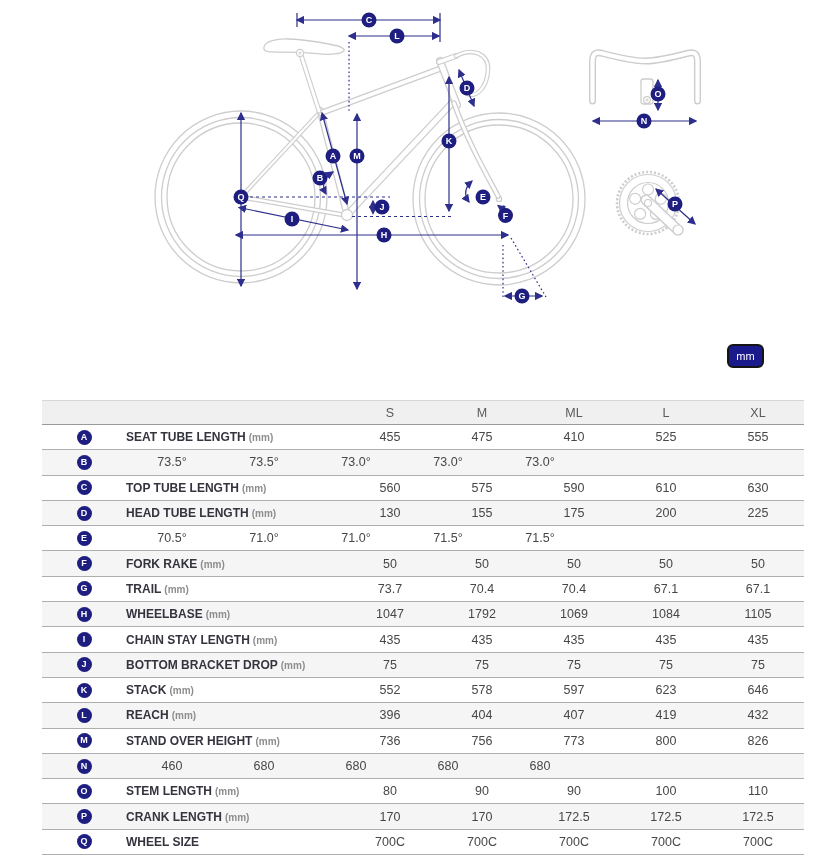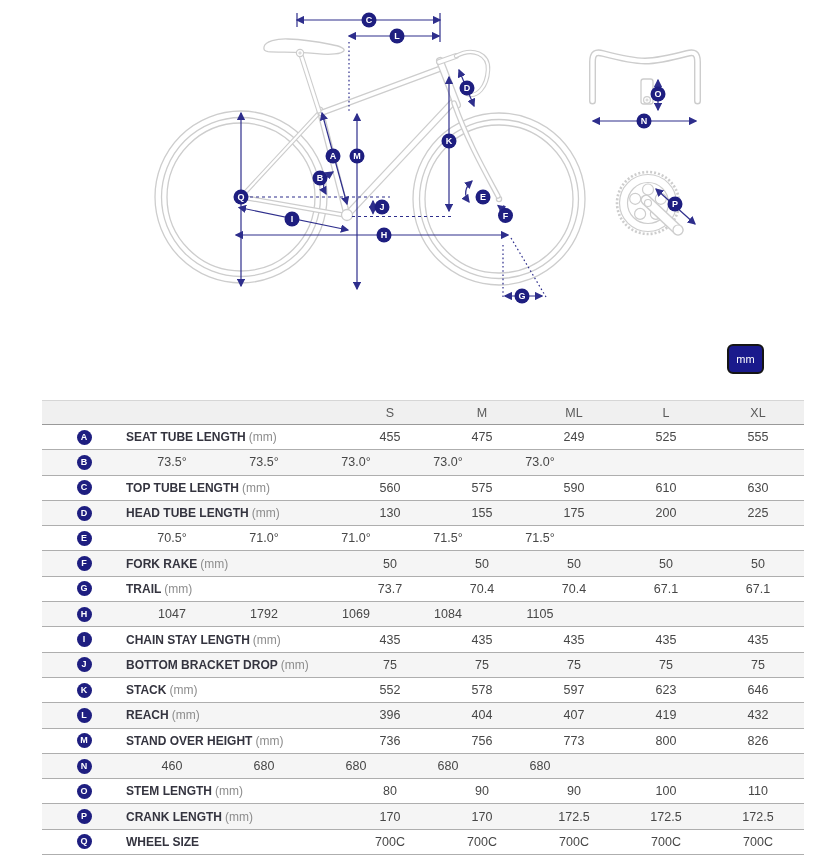--- a/index.html
+++ b/index.html
@@ -5,33 +5,33 @@
   html,body{margin:0;padding:0;background:#fff;}
   body{font-family:"Liberation Sans", sans-serif;}
   .stage{position:relative;width:825px;height:866px;background:#fff;overflow:hidden;}
 
   
   .diagram{position:absolute;left:0;top:0;}
   .tO{stroke:#cdcdcd;fill:none;stroke-linecap:round;}
   .tI{stroke:#ffffff;fill:none;stroke-linecap:round;}
 
   
-  .mm-btn{position:absolute;left:727px;top:344px;width:37px;height:30px;
+  .mm-btn{position:absolute;left:727px;top:344px;width:37px;height:24px;
     background:#1a1a8c;border:2px solid #151515;border-radius:6px;box-sizing:border-box;
     color:#fff;font-size:11px;display:flex;align-items:center;justify-content:center;
     cursor:pointer;padding:0;line-height:1;}
 
   
   .geo-table{position:absolute;left:42px;top:400px;width:762px;border-top:1px solid #d6d6d6;}
   .t-row{display:flex;align-items:center;height:25.3px;border-bottom:1px solid #aeaeae;box-sizing:border-box;background:#fff;}
   .t-row.header{height:24px;background:#f0f0f0;border-bottom:1px solid #999;}
   .t-row.striped{background:#f5f5f5;}
   .cell-badge{width:84px;display:flex;justify-content:center;flex:none;}
   .cell-label{flex:1;font-weight:bold;font-size:12px;color:#34343f;white-space:nowrap;overflow:hidden;}
-  .cell-label .unit{font-weight:normal;font-size:12px;color:#8d8d8d;margin-left:3px;}
+  .cell-label .unit{font-weight:bold;font-size:10px;color:#8d8d8d;margin-left:3px;}
   .cell-val{width:92px;flex:none;text-align:center;font-size:12.5px;color:#474747;}
   .t-row.header .cell-val{color:#5a5a5a;}
   .t-row.header .head-spacer{flex:1;}
   .tbadge{width:15px;height:15px;border-radius:50%;background:#1e1e80;color:#fff;
     font-size:9px;font-weight:bold;display:flex;align-items:center;justify-content:center;line-height:1;}
 </style>
 </head>
 <body>
 
 <div class="stage">
@@ -223,21 +223,21 @@
         <div class="cell-val">L</div>
         <div class="cell-val">XL</div>
       </div>
       <div class="t-row">
         <div class="cell-badge">
           <span class="tbadge">A</span>
         </div>
         <div class="cell-label"><span>SEAT TUBE LENGTH</span><span class="unit">(mm)</span></div>
         <div class="cell-val">455</div>
         <div class="cell-val">475</div>
-        <div class="cell-val">249</div>
+        <div class="cell-val">410</div>
         <div class="cell-val">525</div>
         <div class="cell-val">555</div>
       </div>
       <div class="t-row striped">
         <div class="cell-badge">
           <span class="tbadge">B</span>
         </div>
         <div class="cell-val">73.5°</div>
         <div class="cell-val">73.5°</div>
         <div class="cell-val">73.0°</div>
@@ -295,20 +295,21 @@
         <div class="cell-val">73.7</div>
         <div class="cell-val">70.4</div>
         <div class="cell-val">70.4</div>
         <div class="cell-val">67.1</div>
         <div class="cell-val">67.1</div>
       </div>
       <div class="t-row striped">
         <div class="cell-badge">
           <span class="tbadge">H</span>
         </div>
+        <div class="cell-label"><span>WHEELBASE</span><span class="unit">(mm)</span></div>
         <div class="cell-val">1047</div>
         <div class="cell-val">1792</div>
         <div class="cell-val">1069</div>
         <div class="cell-val">1084</div>
         <div class="cell-val">1105</div>
       </div>
       <div class="t-row">
         <div class="cell-badge">
           <span class="tbadge">I</span>
         </div>

